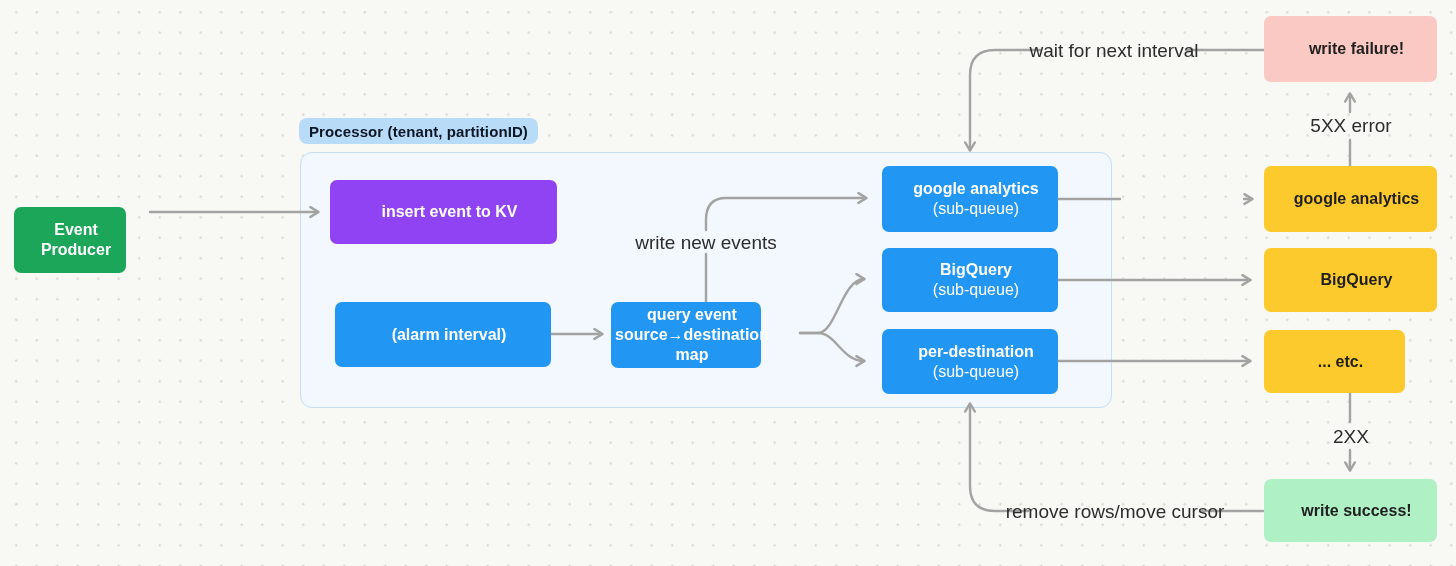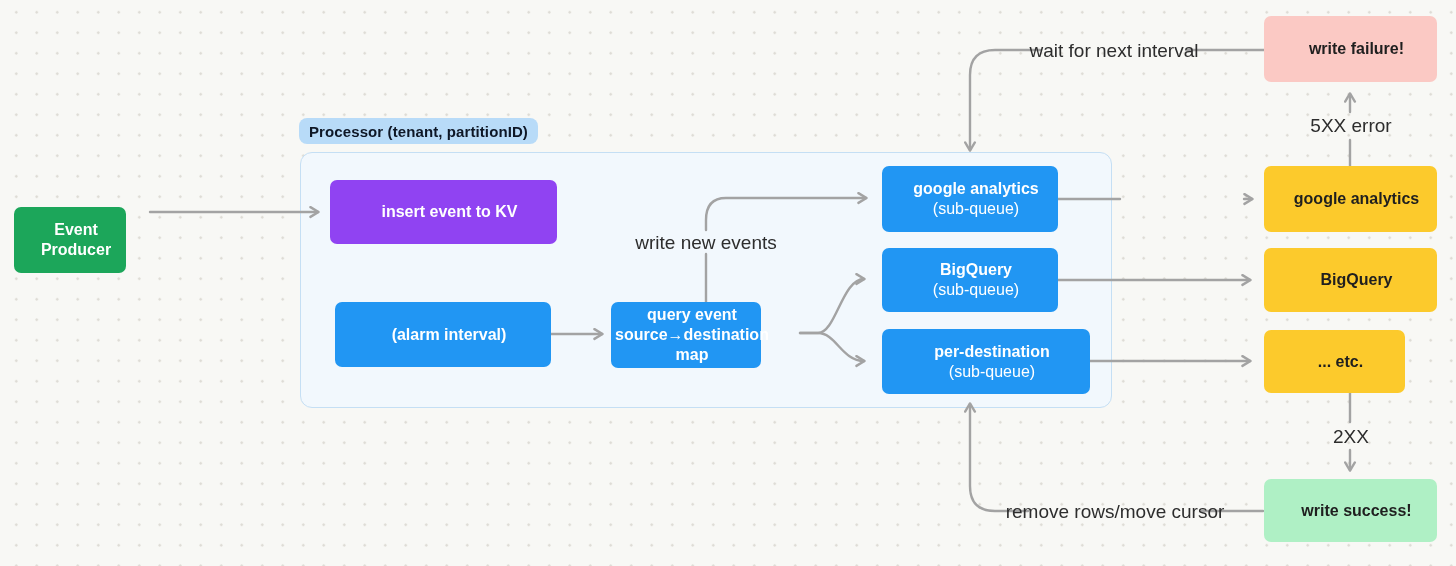--- a/index.html
+++ b/index.html
@@ -40,21 +40,21 @@
   .blue{background:#2196f3;}
   .yellow{background:#fcca2c;}
   .pink{background:#fbc9c4;}
   .mint{background:#aff0c5;}
   .n-ep{left:14px;top:179px;width:112px;height:66px;margin-top:28px;}
   .n-kv{left:330px;top:180px;width:227px;height:64px;}
   .n-alarm{left:335px;top:302px;width:216px;height:65px;}
   .n-query{left:611px;top:302px;width:150px;height:66px;}
   .n-gaq{left:882px;top:166px;width:176px;height:66px;}
   .n-bqq{left:882px;top:248px;width:176px;height:64px;}
-  .n-pdq{left:882px;top:329px;width:208px;height:65px;}
+  .n-pdq{left:882px;top:329px;width:176px;height:65px;}
   .n-fail{left:1264px;top:16px;width:173px;height:66px;}
   .n-ga{left:1264px;top:166px;width:173px;height:66px;}
   .n-bq{left:1264px;top:248px;width:173px;height:64px;}
   .n-etc{left:1264px;top:330px;width:141px;height:63px;}
   .n-ok{left:1264px;top:479px;width:173px;height:63px;}
   .edge-label{
     position:absolute;display:flex;flex-direction:column;align-items:center;justify-content:center;
     font-size:19px;color:#2d2d2d;text-align:right;line-height:17px;white-space:nowrap;
   }
   .l-newevents{left:640px;top:233px;width:132px;height:18px;}

